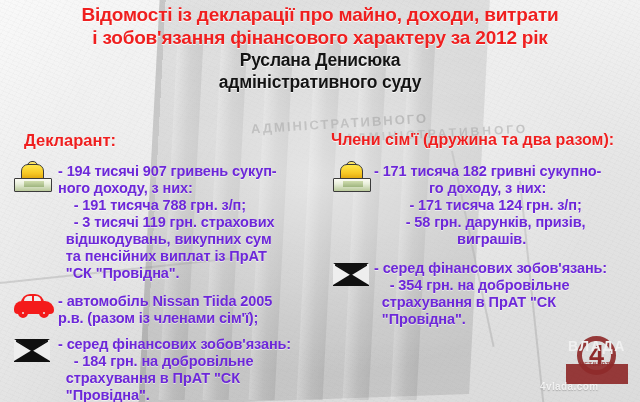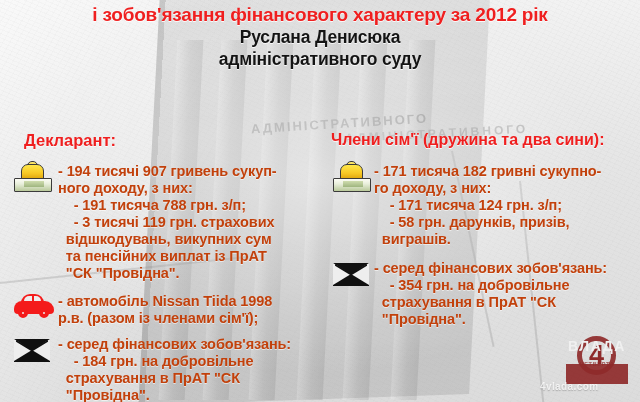--- a/index.html
+++ b/index.html
@@ -129,21 +129,21 @@
     font-weight: bold;
     font-size: 16.5px;
     white-space: nowrap;
     text-shadow: 0 1px 0 rgba(255,255,255,.8);
   }
   .col-head.left  { left: 24px;  top: 131px; }
   .col-head.right { left: 331px; top: 131px; font-size: 16px; }
 
   .entry {
     position: absolute;
-    color: #c2410c;
+    color: #6d28d9;
     font-weight: bold;
     font-size: 14.5px;
     line-height: 17px;
     letter-spacing: -0.1px;
     text-shadow: 0 1px 0 rgba(255,255,255,.55);
     white-space: pre;
   }
 
   .icon { position: absolute; }
 
@@ -284,27 +284,28 @@
   <div class="bg-diag" style="left:452px; top:150px; width:200px; transform:rotate(78deg);"></div>
   <div class="bg-diag" style="left:520px; top:180px; width:240px; transform:rotate(84deg);"></div>
   <div class="bg-sign">АДМІНІСТРАТИВНОГО</div>
   <div class="bg-sign2">АДМІНІСТРАТИВНОГО</div>
   <div class="bg-noise"></div>
   <div class="bg-vign"></div>
 
   <div class="content">
 
     <div class="title-block">
+      <div class="title-red">Відомості із декларації про майно, доходи, витрати</div>
       <div class="title-red">і зобов'язання фінансового характеру за 2012 рік</div>
       <div class="title-black">Руслана Денисюка</div>
       <div class="title-black">адміністративного суду</div>
     </div>
 
     <div class="col-head left">Декларант:</div>
-    <div class="col-head right">Члени сім'ї (дружина та два сини):</div>
+    <div class="col-head right">Члени сім'ї (дружина та два разом):</div>
 
     <div class="icon icon-money" style="left:14px; top:162px;">
       <div class="coin-top"></div>
       <div class="coins"></div>
       <div class="bills"></div>
     </div>
     <div class="entry" style="left:58px; top:163px;">- 194 тисячі 907 гривень сукуп-
 ного доходу, з них:
     - 191 тисяча 788 грн. з/п;
     - 3 тисячі 119 грн. страхових
@@ -312,40 +313,40 @@
   та пенсійних виплат із ПрАТ
   "СК "Провідна".</div>
 
     <div class="icon icon-car" style="left:14px; top:293px;">
       <div class="roof"></div>
       <div class="win"></div>
       <div class="body"></div>
       <div class="w1"></div>
       <div class="w2"></div>
     </div>
-    <div class="entry" style="left:58px; top:293px;">- автомобіль Nissan Tiida 1998
+    <div class="entry" style="left:58px; top:293px;">- автомобіль Nissan Tiida 2005
 р.в. (разом із членами сім'ї);</div>
 
     <div class="icon icon-env" style="left:14px; top:339px;">
       <div class="env-body"></div>
       <div class="flapL"></div>
       <div class="flapR"></div>
       <div class="vee"></div>
     </div>
     <div class="entry" style="left:58px; top:336px;">- серед фінансових зобов'язань:
     - 184 грн. на добровільне
   страхування в ПрАТ "СК
   "Провідна".</div>
 
     <div class="icon icon-money" style="left:333px; top:162px;">
       <div class="coin-top"></div>
       <div class="coins"></div>
       <div class="bills"></div>
     </div>
-    <div class="entry" style="left:374px; top:163px;">- 171 тисяча 182 гривні сукупно-
+    <div class="entry" style="left:374px; top:163px;text-align:center;">- 171 тисяча 182 гривні сукупно-
 го доходу, з них:
     - 171 тисяча 124 грн. з/п;
     - 58 грн. дарунків, призів,
   виграшів.</div>
 
     <div class="icon icon-env" style="left:333px; top:263px;">
       <div class="env-body"></div>
       <div class="flapL"></div>
       <div class="flapR"></div>
       <div class="vee"></div>

